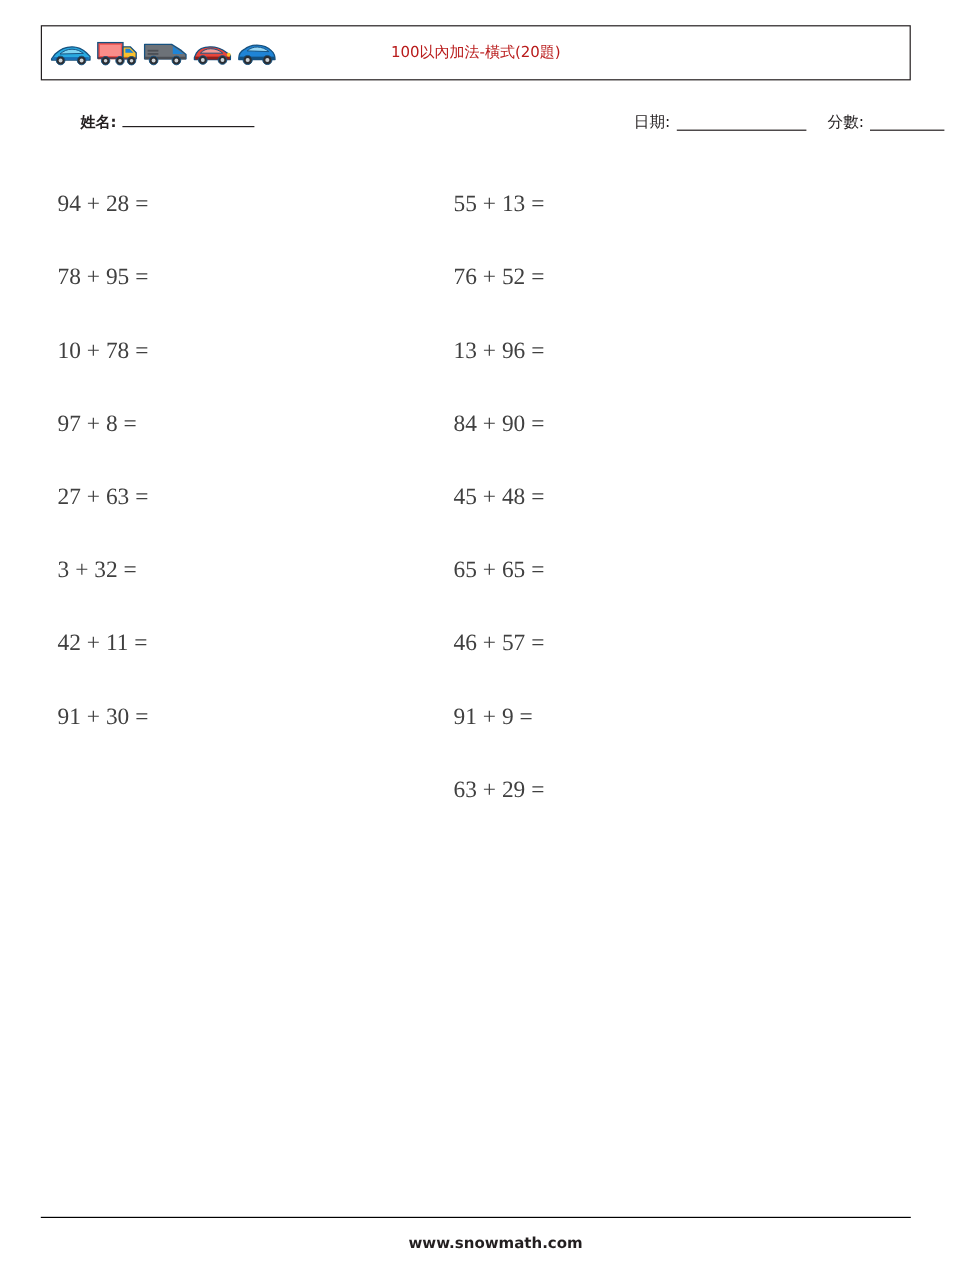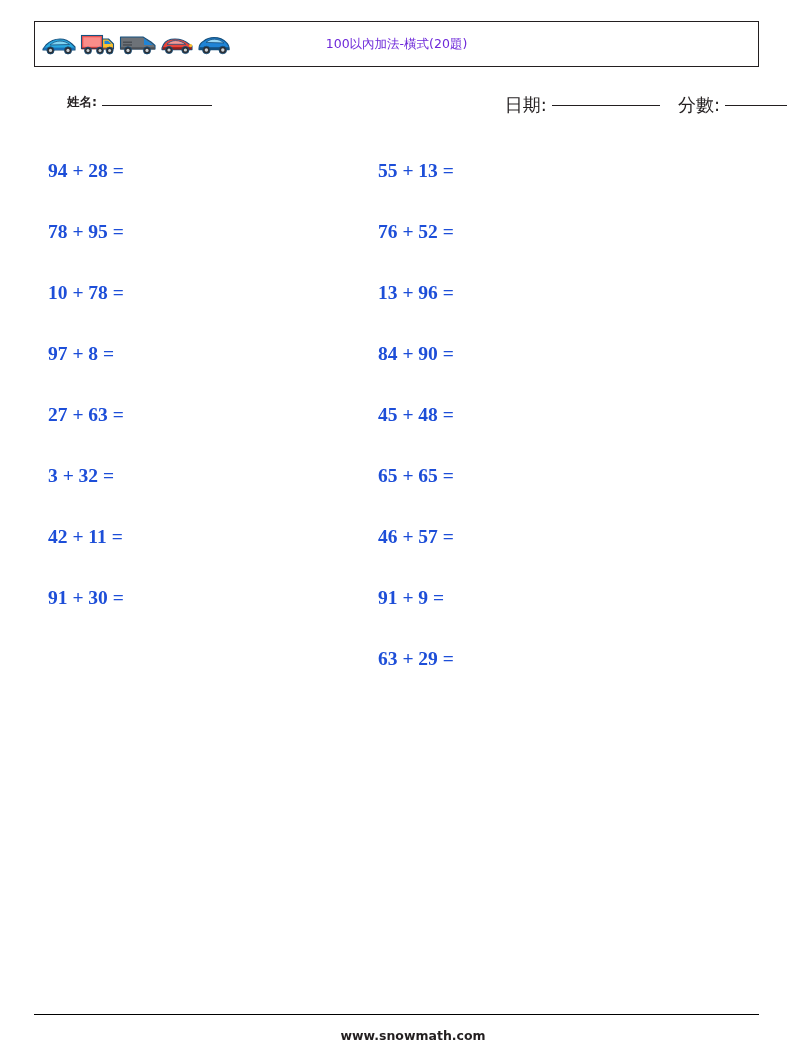--- a/index.html
+++ b/index.html
@@ -39,21 +39,21 @@
 
   .worksheet-title {
     position: absolute;
     left: 0;
     right: 0;
     top: 50%;
     transform: translateY(-50%);
     text-align: center;
     font-family: "DejaVu Sans", sans-serif;
     font-size: 12.5px;
-    color: #6d28d9;
+    color: #b91c1c;
     letter-spacing: 0px;
   }
 
   
   .info-row {
     position: absolute;
     left: 34px;
     top: 93px;
     width: 725px;
     height: 26px;
@@ -67,23 +67,23 @@
     align-items: baseline;
     font-family: "DejaVu Sans", sans-serif;
     font-size: 12.5px;
     font-weight: bold;
   }
   .info-right {
     position: absolute;
     right: 0px;
     top: 0;
     display: flex;
-    align-items: flex-start;
-    font-family: "DejaVu Sans", sans-serif;
-    font-size: 18px;
+    align-items: center;
+    font-family: "DejaVu Sans", sans-serif;
+    font-size: 13px;
   }
   .field-label { white-space: nowrap; }
   .blank-rule {
     display: inline-block;
     border-bottom: 1.6px solid #231f20;
     margin: 0 4px 0 5px;
     height: 12px;
   }
   .rule-name  { width: 110px; }
   .rule-date  { width: 108px; margin-right: 18px; }
@@ -101,23 +101,22 @@
     top: 0;
   }
   .col-1 { left: 14px; }
   .col-2 { left: 344px; }
 
   .prob-item {
     height: 61px;
     line-height: 61px;
     font-family: "Liberation Serif", serif;
     font-size: 19.5px;
-    color: #1d4ed8;
+    color: #404040;
     white-space: nowrap;
-    font-weight: bold;
   }
 
   
   .footer-rule {
     position: absolute;
     left: 34px;
     top: 1014px;
     width: 725px;
     border-top: 1.6px solid #000000;
   }

